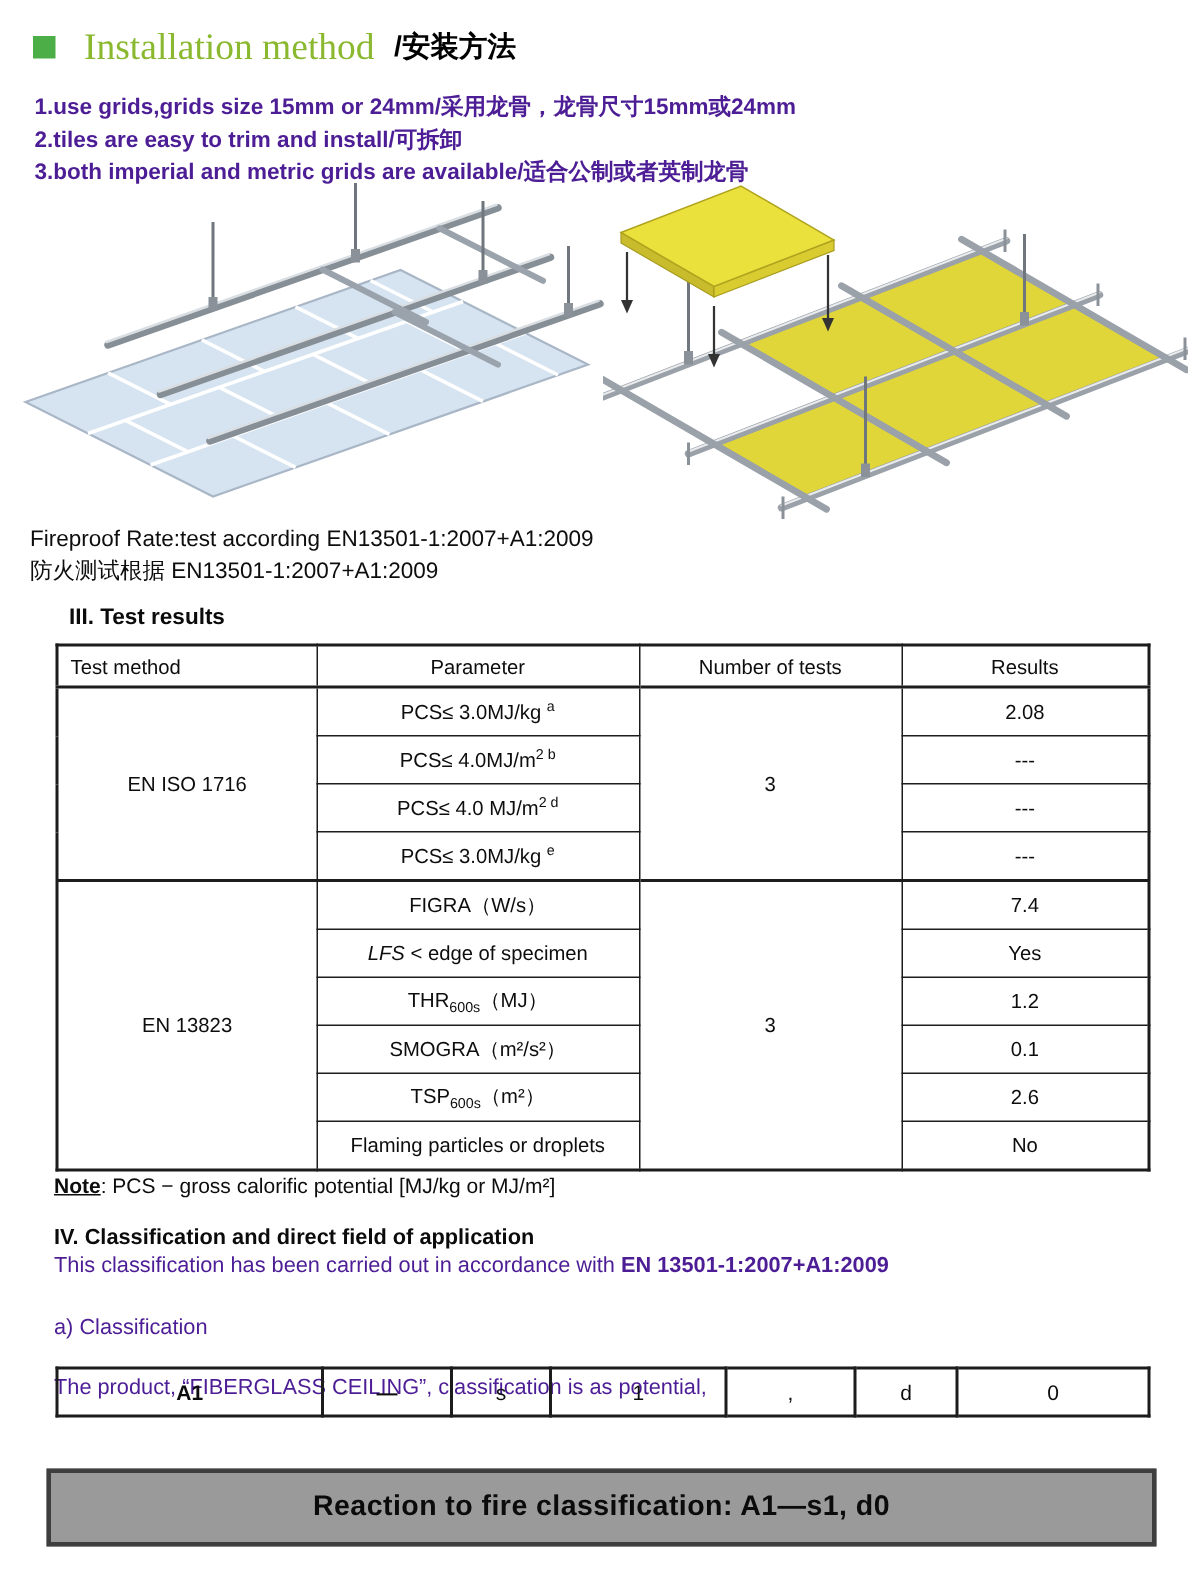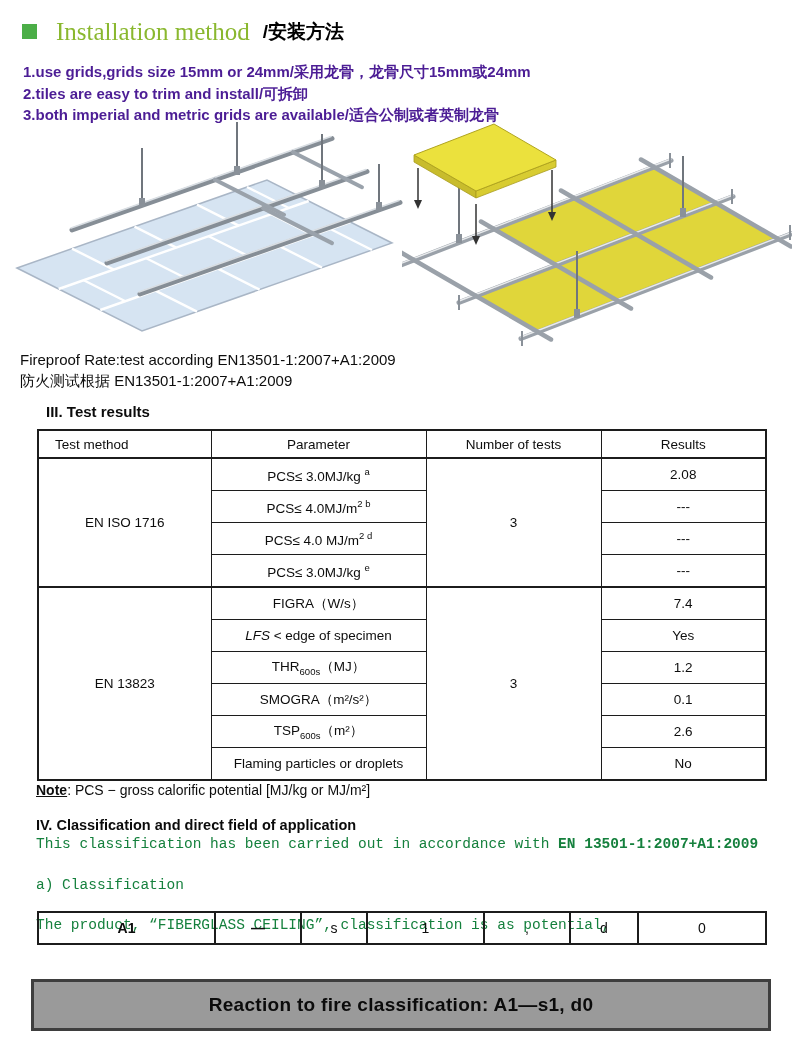--- a/index.html
+++ b/index.html
@@ -33,21 +33,21 @@
   .it{font-style:italic;}
   table.results sub{font-size:9.5px;}
   table.results sup{font-size:9.5px;}
 
   
   .note{font-size:14px;color:#0d0d0d;}
   .note .lbl{font-weight:bold;text-decoration:underline;}
 
   
   .sec4-h{font-size:14.5px;font-weight:bold;color:#0b0b0b;}
-  .sec4-line{font-size:14.5px;color:#15803d;font-family:Liberation Mono, monospace;}
+  .sec4-line{font-size:14.5px;color:#4c1d95;}
   .std{font-weight:bold;}
 
   
   table.class{border-collapse:collapse;width:728px;table-layout:fixed;font-size:15px;color:#0d0d0d;
               border:2px solid #1c1c1c;}
   table.class th,table.class td{border:2px solid #1c1c1c;text-align:center;padding:0;}
   table.class th{height:31px;font-weight:bold;}
   table.class td{height:30px;font-size:14px;}
   td.a1{font-weight:bold;font-size:17px;margin-top:8px;}
   td.dash{font-weight:bold;font-size:16px;}
@@ -183,21 +183,21 @@
 
   <table class="results abs" style="left:37px;top:429px;">
     <colgroup>
         <col style="width:173px">
         <col style="width:215px">
         <col style="width:175px">
         <col style="width:165px">
       </colgroup>
     <thead>
       <tr>
-        <th style="text-align:left;padding-left:16px;">Test method</th>
+        <th style="text-align:left;padding-left:8px;">Test method</th>
         <th>Parameter</th>
         <th>Number of tests</th>
         <th>Results</th>
       </tr>
     </thead>
     <tbody>
       <tr>
         <td class="c-method" rowspan="4">EN ISO 1716</td>
         <td><span>PCS≤ 3.0MJ/kg </span><sup>a</sup></td>
         <td rowspan="4">3</td>

